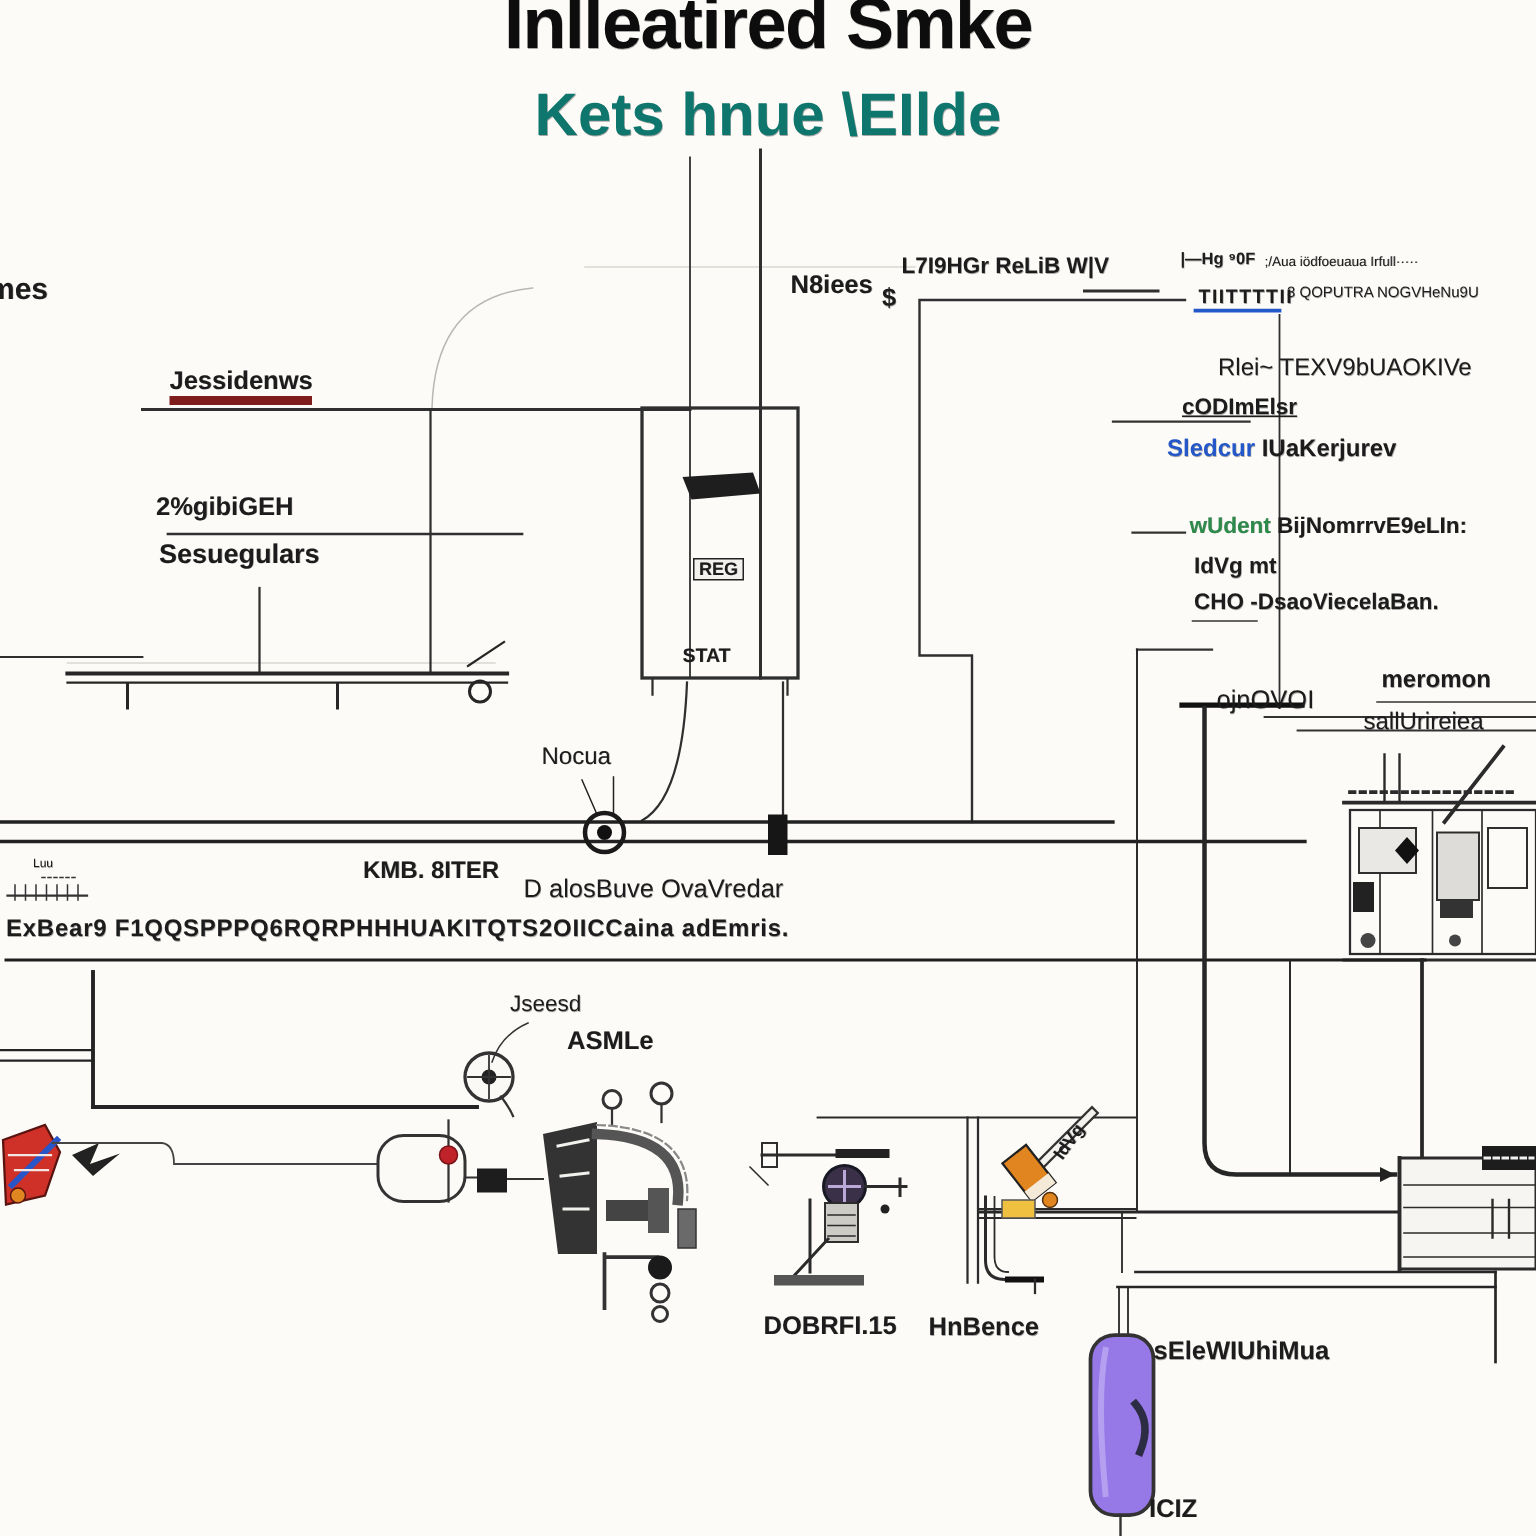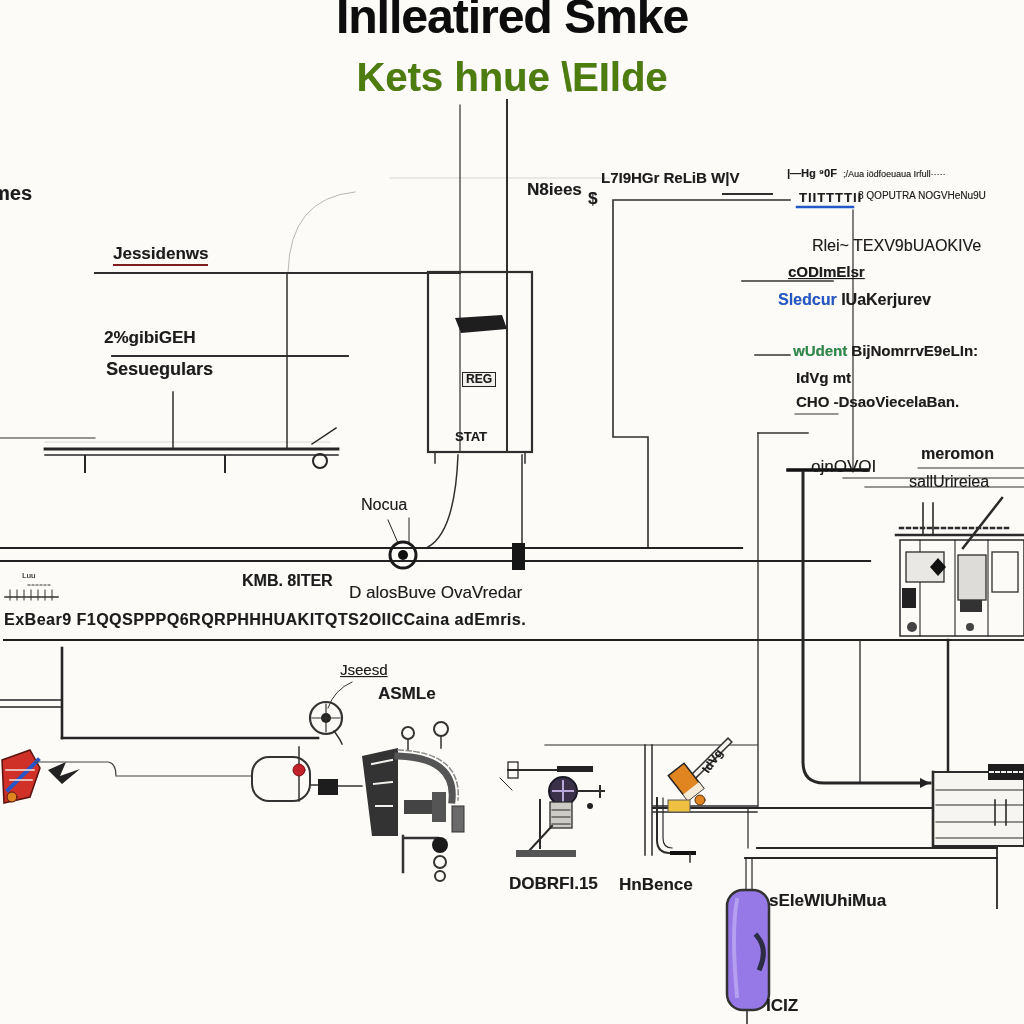--- a/index.html
+++ b/index.html
@@ -19,26 +19,26 @@
     color:var(--ink);
     text-shadow:0.4px 0.4px 0 rgba(20,20,20,.35);
   }
   .b{font-weight:bold;}
   .title-main{
     left:50%;top:-8px;transform:translateX(-50%);
     font-size:48px;font-weight:bold;letter-spacing:-1px;color:#0d0d0d;
   }
   .title-sub{
     left:50%;top:56px;transform:translateX(-50%);
-    font-size:40px;font-weight:bold;letter-spacing:0px;color:#4d7c0f;
+    font-size:40px;font-weight:bold;letter-spacing:0px;color:#0f766e;
   }
   .blue{color:var(--link-blue);}
   .green{color:var(--ok-green);}
   .boxed{border:1.5px solid #222;padding:0 3px;background:#f2f1ee;}
-  .u2{border-bottom:2px solid #7f1d1d;padding-bottom:1px;}
+  .u2{border-bottom:6px solid #7f1d1d;padding-bottom:1px;}
   .rot{transform:rotate(-54deg);transform-origin:left top;}
 </style>
 </head>
 <body>
 
 <svg id="art" width="1024" height="1024" viewBox="0 0 1024 1024" fill="none" stroke-linecap="square">
 
   <g stroke="#d9d7d2" stroke-width="1">
     <path d="M390,178 H610"></path>
     <path d="M45,442 H330"></path>
@@ -264,21 +264,21 @@
 <div class="label b" style="left:793px;top:343px;font-size:15px;"><span class="green">wUdent</span><span> BijNomrrvE9eLIn:</span></div>
 <div class="label b" style="left:796px;top:370px;font-size:15px;">IdVg mt</div>
 <div class="label b" style="left:796px;top:394px;font-size:15px;">CHO  -DsaoViecelaBan.</div>
 <div class="label" style="left:811px;top:424px;font-size:17px;margin-top:34px;">ojnOVOI</div>
 <div class="label b" style="left:921px;top:446px;font-size:16px;">meromon</div>
 <div class="label" style="left:909px;top:474px;font-size:16px;">sallUrireiea</div>
 <div class="label" style="left:361px;top:497px;font-size:16px;">Nocua</div>
 <div class="label b" style="left:242px;top:573px;font-size:16px;">KMB. 8ITER</div>
 <div class="label" style="left:349px;top:584px;font-size:17px;">D alosBuve OvaVredar</div>
 <div class="label b" style="left:4px;top:612px;font-size:16px;letter-spacing:.5px;">ExBear9 F1QQSPPPQ6RQRPHHHUAKITQTS2OIICCaina adEmris.</div>
-<div class="label" style="left:340px;top:662px;font-size:15px;text-decoration:underline;">Jseesd</div>
+<div class="label" style="left:340px;top:662px;font-size:15px;">Jseesd</div>
 <div class="label b" style="left:378px;top:685px;font-size:17px;">ASMLe</div>
 <div class="label b boxed" style="left:462px;top:372px;font-size:12px;">REG</div>
 <div class="label b" style="left:455px;top:430px;font-size:13px;">STAT</div>
 <div class="label b" style="left:509px;top:875px;font-size:17px;">DOBRFI.15</div>
 <div class="label b" style="left:619px;top:876px;font-size:17px;">HnBence</div>
 <div class="label b rot" style="left:700px;top:768px;font-size:12px;">IdVg</div>
 <div class="label b" style="left:769px;top:892px;font-size:17px;">sEleWIUhiMua</div>
 <div class="label b" style="left:766px;top:997px;font-size:17px;">ICIZ</div>
 
 </body></html>

